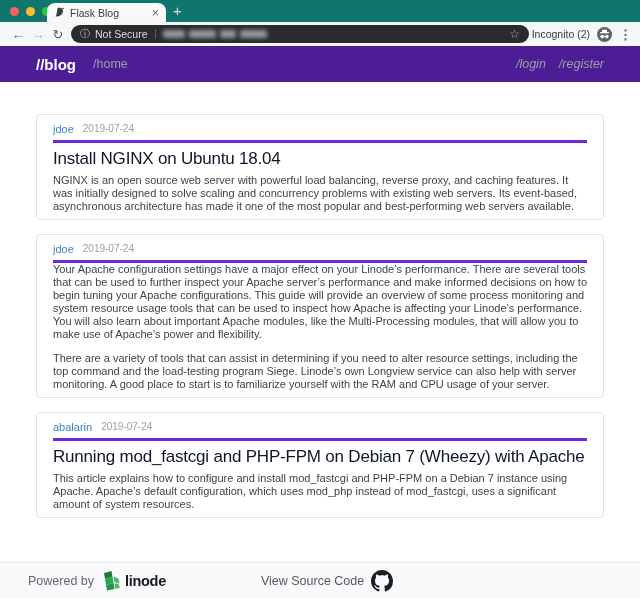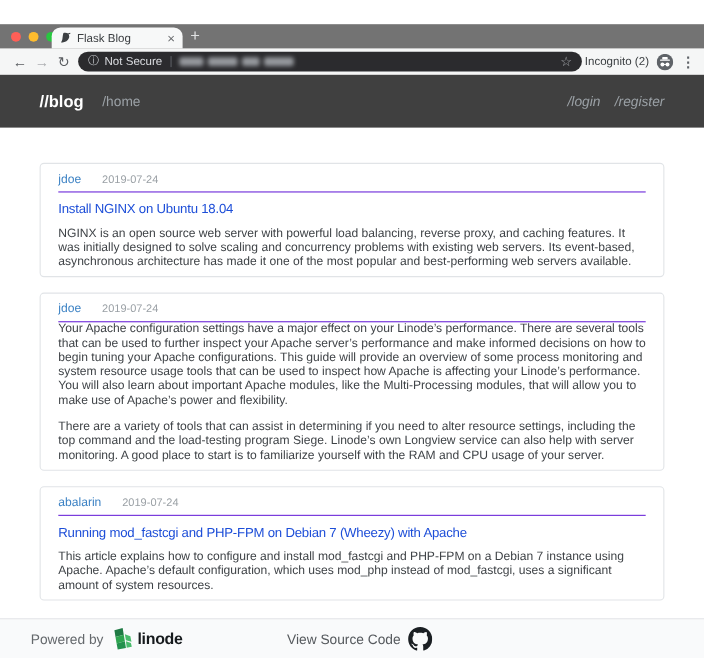--- a/index.html
+++ b/index.html
@@ -1,21 +1,21 @@
 <!DOCTYPE html>
 <html><head>
 <meta charset="utf-8">
 <style>
   * { box-sizing: border-box; }
   html,body { margin:0; padding:0; }
   body { width:640px; height:598px; overflow:hidden; background:#fff;
          font-family:"Liberation Sans", sans-serif; position:relative; }
 
   
-  .tabstrip { height:22px; background:#737373; position:relative;margin-top:22px; }
+  .tabstrip { height:22px; background:#0f766e; position:relative; }
   .traffic { position:absolute; left:10px; top:7px; display:flex; gap:7px; }
   .light { width:9px; height:9px; border-radius:50%; }
   .light.red { background:#ff5f57; } .light.yellow { background:#febc2e; } .light.green { background:#28c840; }
   .tab { position:absolute; left:47px; top:3px; width:119px; height:19px; background:#f7f8f8;
          border-radius:8px 8px 0 0; display:flex; align-items:center; padding:0 7px; gap:5px; }
   .tab-title { font-size:10.5px; color:#3a3d40; flex:1; white-space:nowrap; overflow:hidden; }
   .tab-close { font-size:12px; color:#67696c; line-height:1; }
   .newtab { position:absolute; left:173px; top:2px; font-size:15px; color:#e0e1e2; }
 
   .toolbar { height:24px; background:#f5f6f6; display:flex; align-items:center; padding:0 8px; }
@@ -28,33 +28,33 @@
   .url-div { width:1px; height:10px; background:#5a5d62; margin:0 2px; }
   .blur-wrap { display:flex; gap:4px; align-items:center; filter:blur(2px); }
   .blob { height:8px; background:#95989d; border-radius:2px; }
   .omni-spacer { flex:1; }
   .star { font-size:12px; color:#a6a9ae; line-height:1; }
   .tb-right { margin-left:auto; display:flex; align-items:center; gap:7px; }
   .incog-label { font-size:10.5px; color:#3c4043; white-space:nowrap; }
   .kebab { font-size:13px; color:#5f6368; font-weight:bold; line-height:1; }
 
   
-  .site-nav { height:48px; background:#404040; display:flex; align-items:center; padding:0 36px; }
+  .site-nav { height:36px; background:#4c1d95; display:flex; align-items:center; padding:0 36px; }
   .brand { color:#ffffff; font-weight:bold; font-size:15px; margin-right:17px; }
   .nav-link { color:#9ba1a6; font-size:12.5px; text-decoration:none; }
   .nav-right { margin-left:auto; display:flex; gap:13px;font-style:italic; }
 
   
   main { padding:32px 36px 0; }
   .card { background:#fff; border:1px solid #e1e4e7; border-radius:4px; padding:5px 16px 6px; margin-bottom:14px; }
-  .meta { display:flex; align-items:center; gap:19px; padding:3px 0 5px; border-bottom:1px solid #6d28d9; }
+  .meta { display:flex; align-items:flex-start; gap:9px; padding:3px 0 5px; border-bottom:3px solid #6d28d9; }
   .author { color:#3c82c4; font-size:11px; text-decoration:none; }
   .date { color:#9aa0a5; font-size:10px; }
-  .post-title { font-size:12px; line-height:23px; font-weight:400; letter-spacing:-0.2px;
-                color:#1d4ed8; margin:4px 0 4px; }
+  .post-title { font-size:17px; line-height:23px; font-weight:400; letter-spacing:-0.2px;
+                color:#0f172a; margin:4px 0 4px; }
   .card p { font-size:11px; line-height:13px; color:#3f4347; margin:0 0 11px; }
   .card p:last-child { margin-bottom:0; }
 
   
   footer { position:fixed; left:0; bottom:0; width:640px; height:36px; background:#f9fafb;
            border-top:1px solid #e5e7e9; display:flex; align-items:center; padding:0 28px; z-index:10; }
   .powered { font-size:12.5px; color:#64686c; }
   .linode-link { display:flex; align-items:center; gap:4px; margin-left:8px; }
   .linode-word { font-size:14.5px; font-weight:bold; color:#161a1d; letter-spacing:-0.3px; }
   .vsc { font-size:12.5px; color:#55595d; margin-left:95px; }

